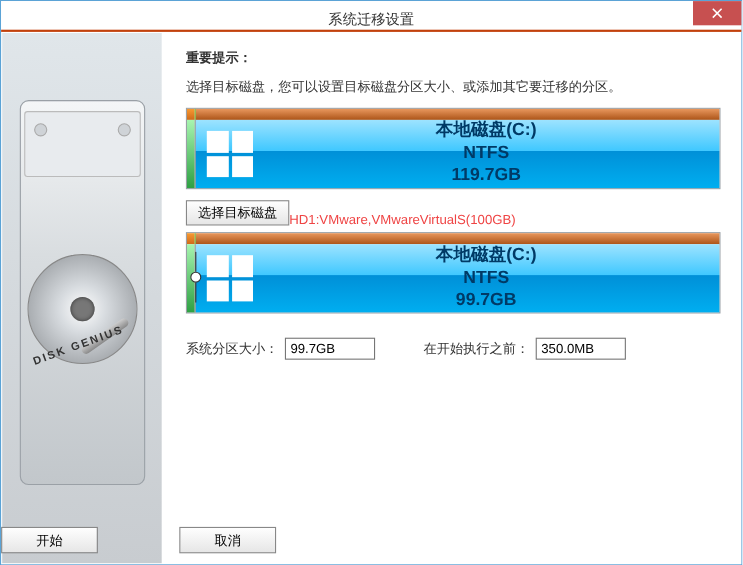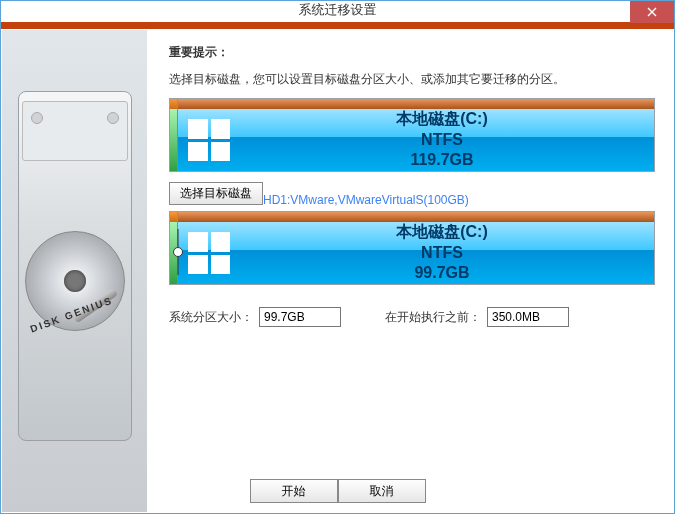--- a/index.html
+++ b/index.html
@@ -1,18 +1,18 @@
 <!DOCTYPE html>
 <html><head>
 <meta charset="utf-8">
 <style>
   * { box-sizing: border-box; margin: 0; padding: 0; }
   body { font-family: "Microsoft YaHei", SimSun, sans-serif; font-size: 12px; background: #fff; }
   .window { width: 675px; height: 514px; border: 1px solid #5ba3d6; position: relative; background: #fff; }
-  .titlebar { height: 28px; background: #fff; display: flex; align-items: flex-start; border-bottom: 7px solid #c2410c; position: relative; }
+  .titlebar { height: 28px; background: #fff; display: flex; align-items: flex-end; border-bottom: 2px solid #c2410c; position: relative; }
   .titlebar .title { width: 100%; text-align: center; color: #333; font-size: 13px; }
   .close-btn { position: absolute; right: 0; top: 0; width: 44px; height: 22px; background: #c75050; color: #fff; display: flex; align-items: center; justify-content: center; font-size: 12px; cursor: pointer; }
   .body { position: absolute; top: 29px; left: 1px; right: 1px; bottom: 1px; display: flex; }
   .sidebar { width: 145px; height: 100%; background: linear-gradient(180deg,#e0e6ea,#c8ccd0); display: flex; align-items: center; justify-content: center; position: relative; overflow: hidden; }
   .hdd-img { width: 130px; height: 380px; position: relative; }
   .hdd-body { position:absolute; left:8px; top:10px; width:114px; height:350px; background: linear-gradient(180deg,#f4f6f7 0%, #d9dde0 40%, #c2c7cb 100%); border-radius:8px; border:1px solid #9aa0a6; }
   .platter { position:absolute; left:50%; top:150px; transform:translateX(-50%); width:100px; height:100px; border-radius:50%; background: radial-gradient(circle at 50% 50%, #fefefe 0%, #d8dce0 30%, #b0b4b8 65%, #888c90 100%); border:1px solid #888; }
   .platter::after { content:""; position:absolute; left:50%; top:50%; width:22px; height:22px; transform:translate(-50%,-50%); border-radius:50%; background:#777; box-shadow: inset 0 0 4px #333; }
   .arc-text { position:absolute; left:18px; top:228px; font-size:10px; font-weight:bold; color:#333; letter-spacing:2px; transform:rotate(-20deg); }
   .label-plate { position:absolute; left:12px; top:20px; width:106px; height:60px; background:#e8ebee; border:1px solid #bbb; border-radius:3px; }
@@ -31,34 +31,34 @@
   .disk-top .main-orange { flex:1; background: linear-gradient(180deg,#e8975d,#ac5418); }
   .disk-body { display:flex; height: 62px; }
   .boot-col { width:8px; background: linear-gradient(180deg,#a8f5b0,#2ea043); border-right:1px solid #888;}
   .part { flex:1; background: linear-gradient(180deg,#9de3ff 0%, #40c8ff 45%, #0090d8 46%, #00aef0 100%); display:flex; align-items:center; }
   .win-icon { width:42px; height:42px; margin-left:10px; display:grid; grid-template-columns:1fr 1fr; grid-template-rows:1fr 1fr; gap:3px; }
   .win-icon span { background:#fff; }
   .part-info { flex:1; text-align:center; color:#003a66; font-weight:bold; line-height:1.3; font-size:16px; }
 
   .sel-row { display:flex; align-items:center; gap:0; margin: 0 0 4px 0; }
   .sel-btn { background: linear-gradient(180deg,#fefefe,#e6e6e6); border:1px solid #888; padding: 2px 10px; font-size:12px; cursor:pointer; font-family:inherit;}
-  .sel-text { color:#3b82f6;margin-top:13px; }
+  .sel-text { color:#ef4444;margin-top:13px; }
 
   .disk2-wrap { position:relative; display:flex; align-items:center; }
   .disk2-wrap .disk-box { flex:1; }
   .handle { position:absolute; left:4px; top:50%; transform:translateY(-50%); width:10px; height:10px; border:1px solid #333; border-radius:50%; background:#fff; cursor:ew-resize; z-index:2; }
   .handle::before, .handle::after { content:""; position:absolute; left:50%; width:1px; height:18px; background:#333; transform:translateX(-50%);}
   .handle::before { bottom:9px;} .handle::after { top:9px;}
 
   .fields { display:flex; gap: 44px; margin-top: 14px; align-items:center;}
   .field { display:flex; align-items:center; gap:6px; }
   .field label { color:#333; }
   .field input { width:82px; height:20px; border:1px solid #767676; padding:0 4px; font-size:12px; font-family:inherit;}
 
-  .footer { position:absolute; bottom:10px; left:0; width:100%; display:flex; justify-content:center; }
+  .footer { position:absolute; bottom:10px; left:0; width:100%; display:flex; gap:74px; }
   .footer button { width:88px; height:24px; background: linear-gradient(180deg,#fefefe,#e6e6e6); border:1px solid #888; font-size:12px; cursor:pointer; font-family:inherit;}
 </style>
 </head>
 <body>
 
 <div class="window">
   <div class="titlebar">
     <div class="title">系统迁移设置</div>
     <div class="close-btn">
       <svg width="10" height="10" viewBox="0 0 10 10">

